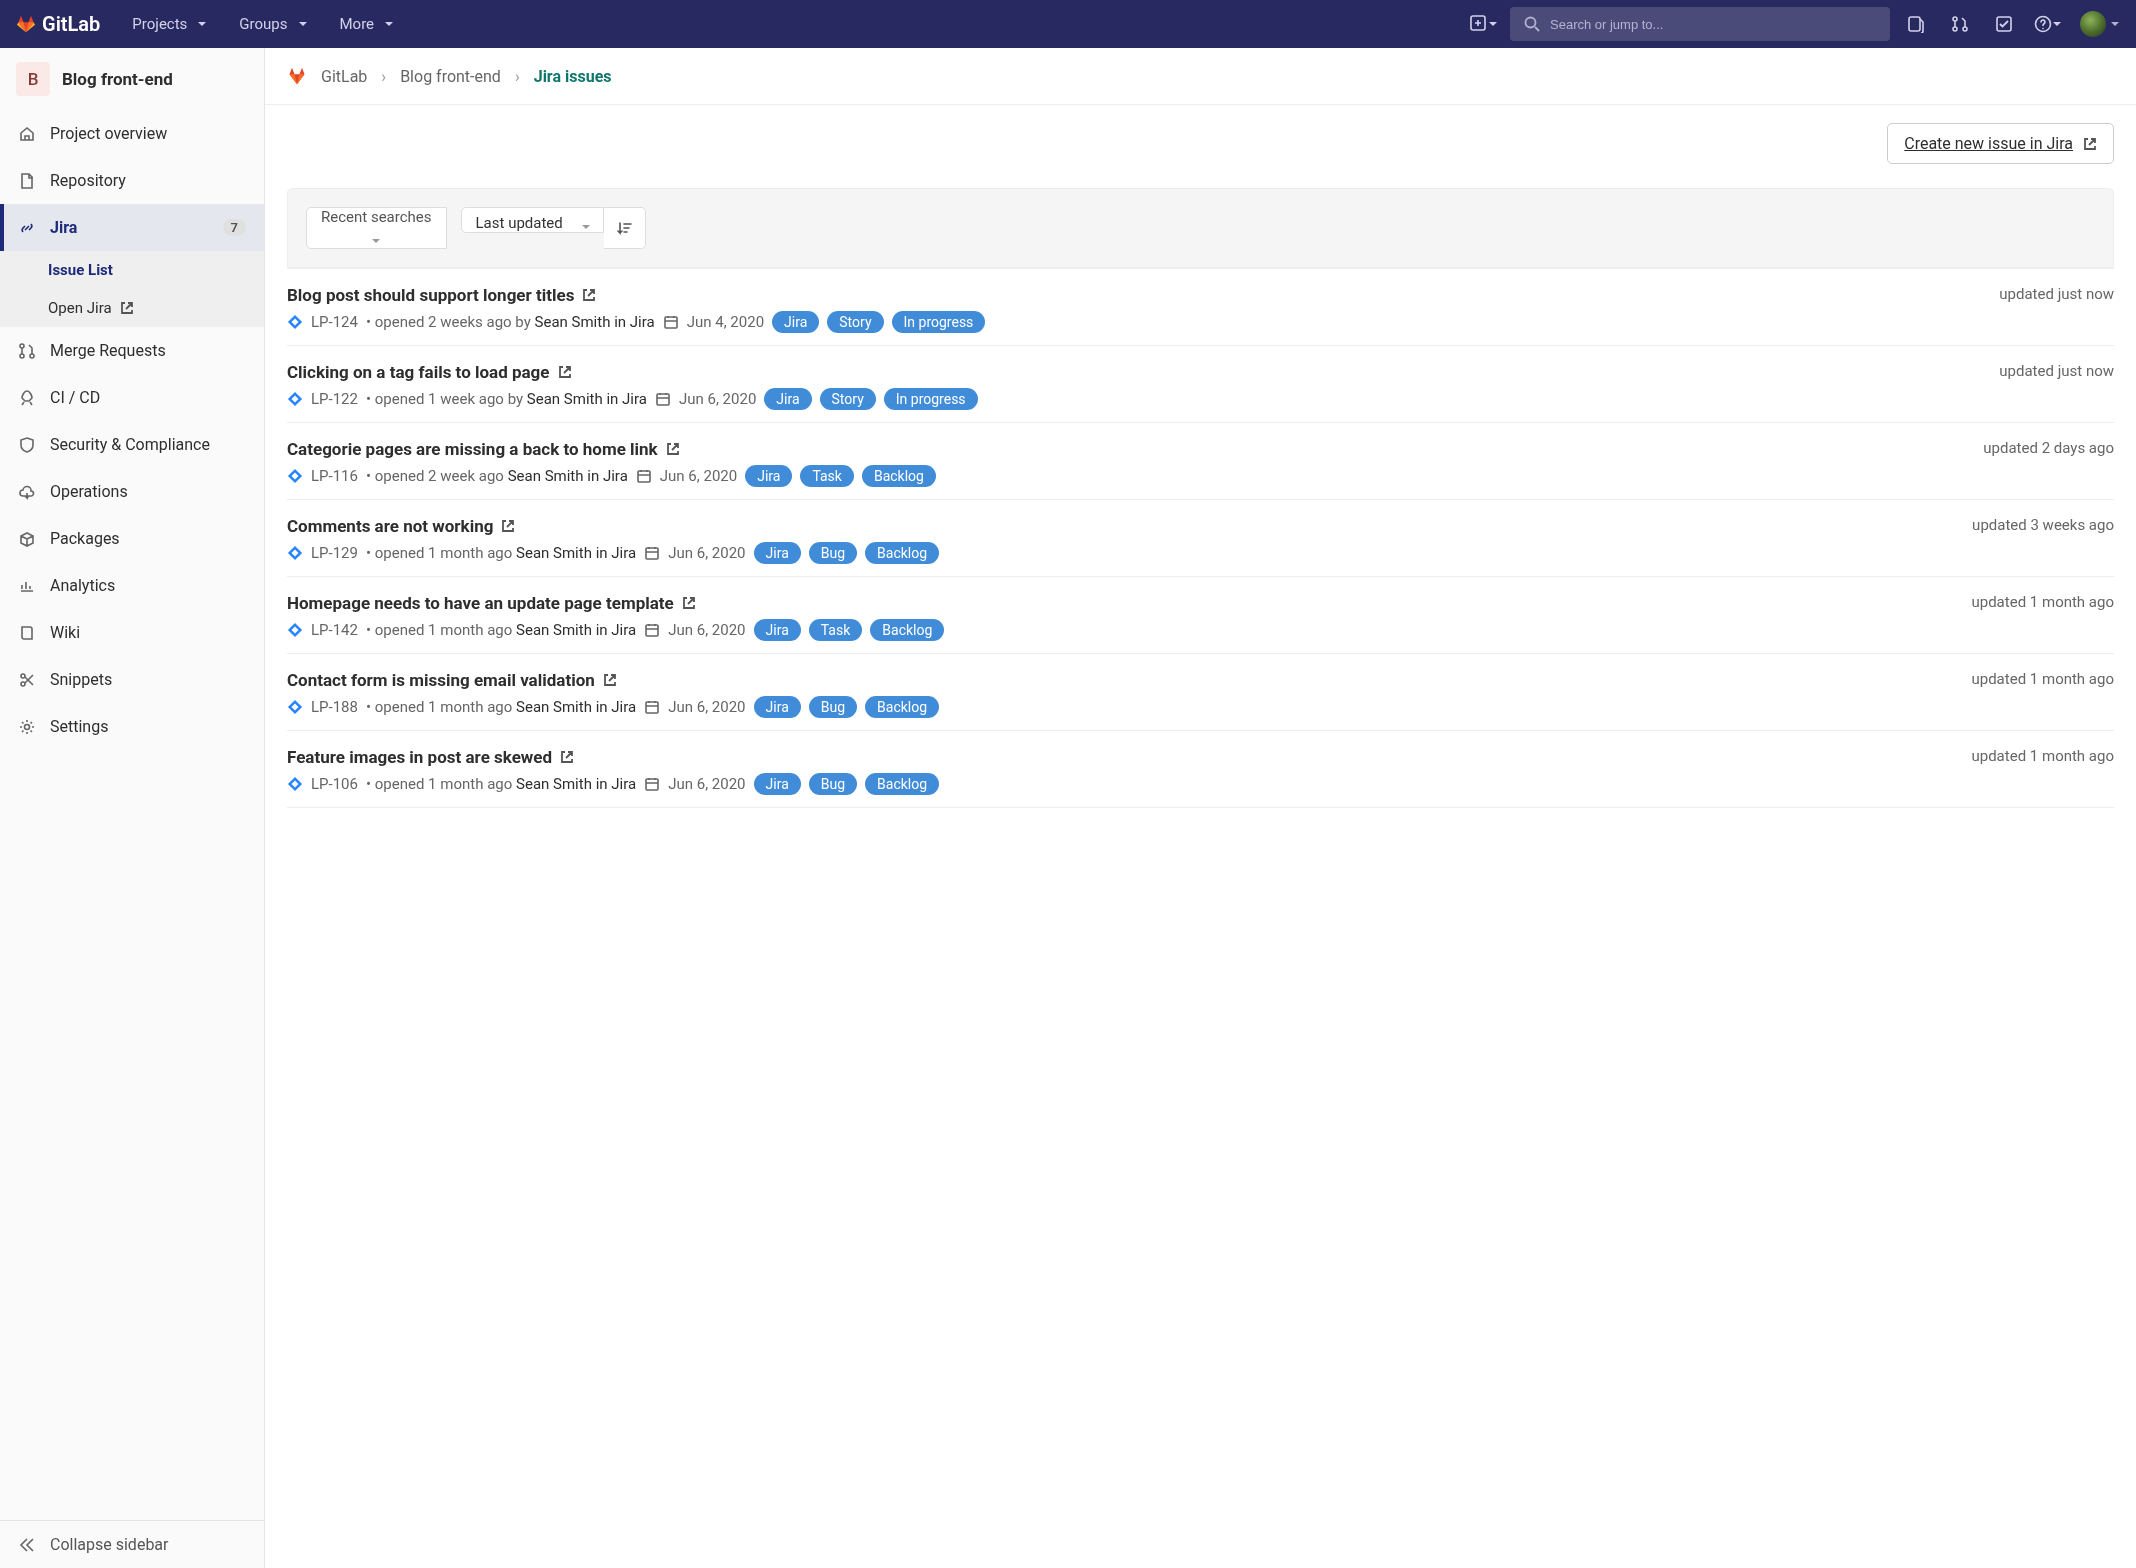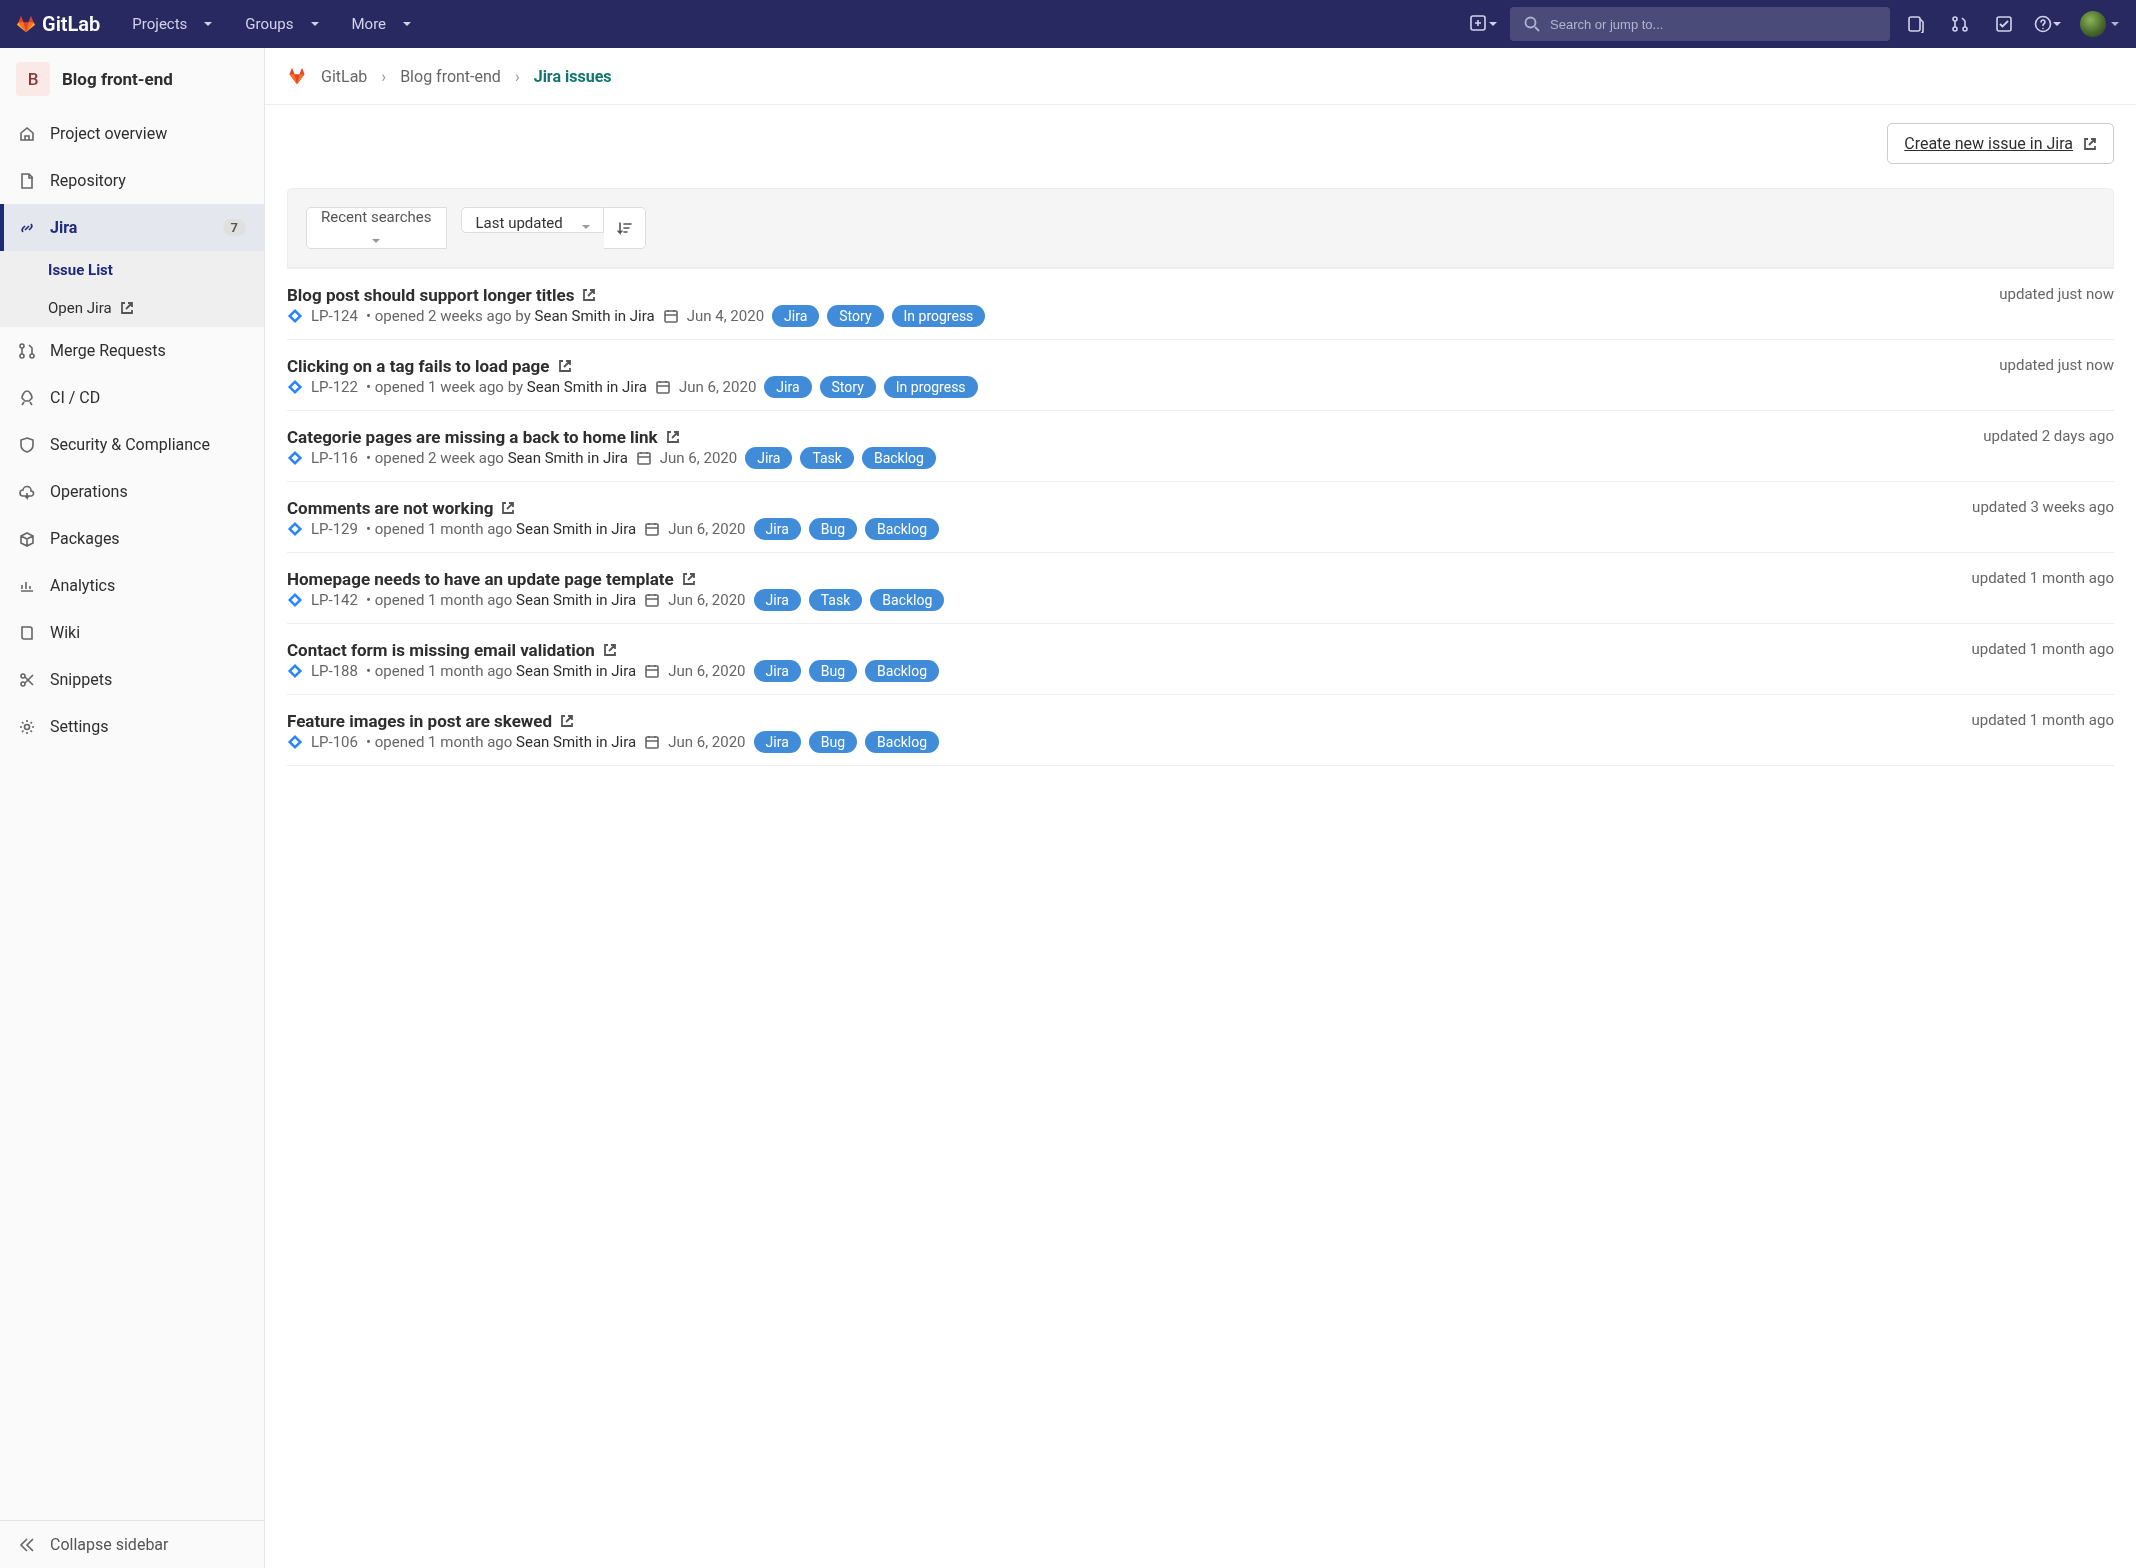--- a/index.html
+++ b/index.html
@@ -27,21 +27,21 @@
 .gl-logo-text {
   color: #fff;
   font-weight: 600;
   font-size: 20px;
 }
 .nav-item {
   color: #d1d1ea;
   padding: 0 12px;
   display: flex;
   align-items: center;
-  gap: 16px;
+  gap: 10px;
   font-size: 15px;
   height: 32px;
   cursor: pointer;
 }
 .nav-item svg { fill: #d1d1ea; }
 .nav-spacer { flex: 1; }
 .search-box {
   background: #4b4b7a;
   border-radius: 4px;
   height: 34px;
@@ -276,20 +276,21 @@
   align-items: center;
   gap: 8px;
   color: #2e2e2e;
   cursor: pointer;
 }
 .issue-meta {
   display: flex;
   align-items: center;
   gap: 8px;
   flex-wrap: wrap;
+  margin-top: 6px;
   font-size: 15px;
   color: #666;
 }
 .jira-diamond { width:16px; height:16px; }
 .meta-text { color: #666; }
 .meta-text .strong { color: #2e2e2e; }
 .tag {
   background: #408cd8;
   color: #fff;
   border-radius: 12px;

